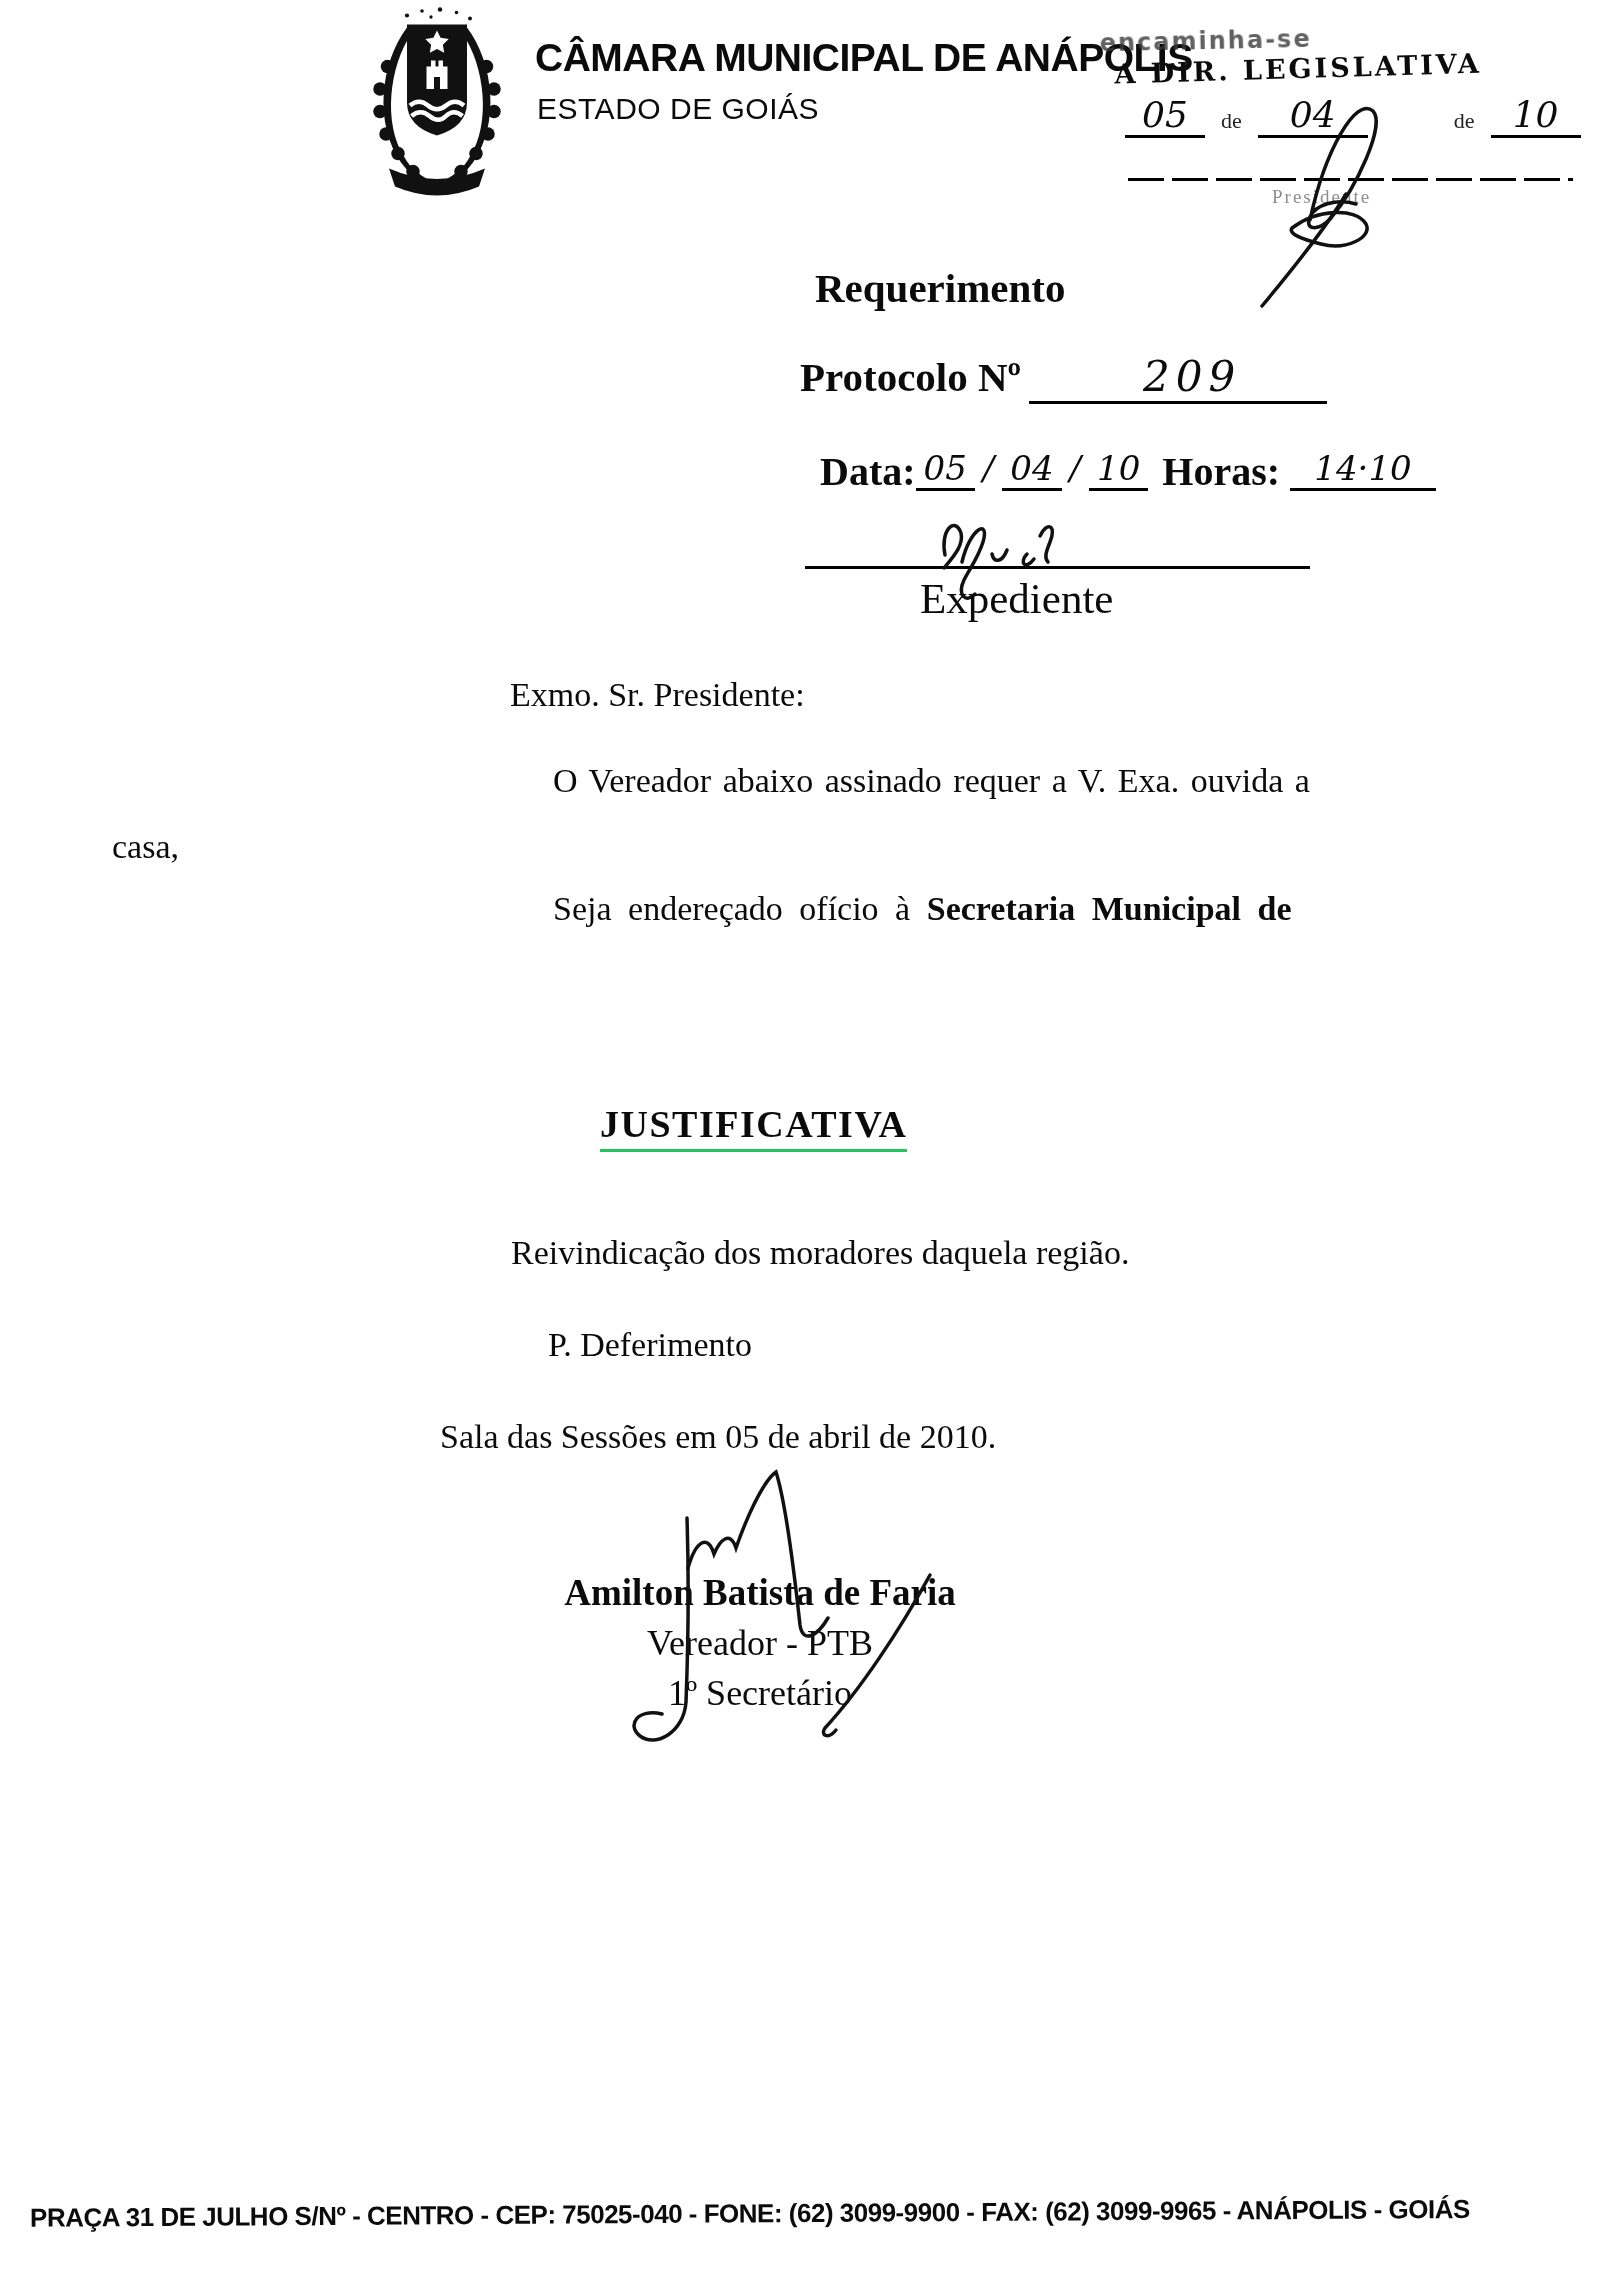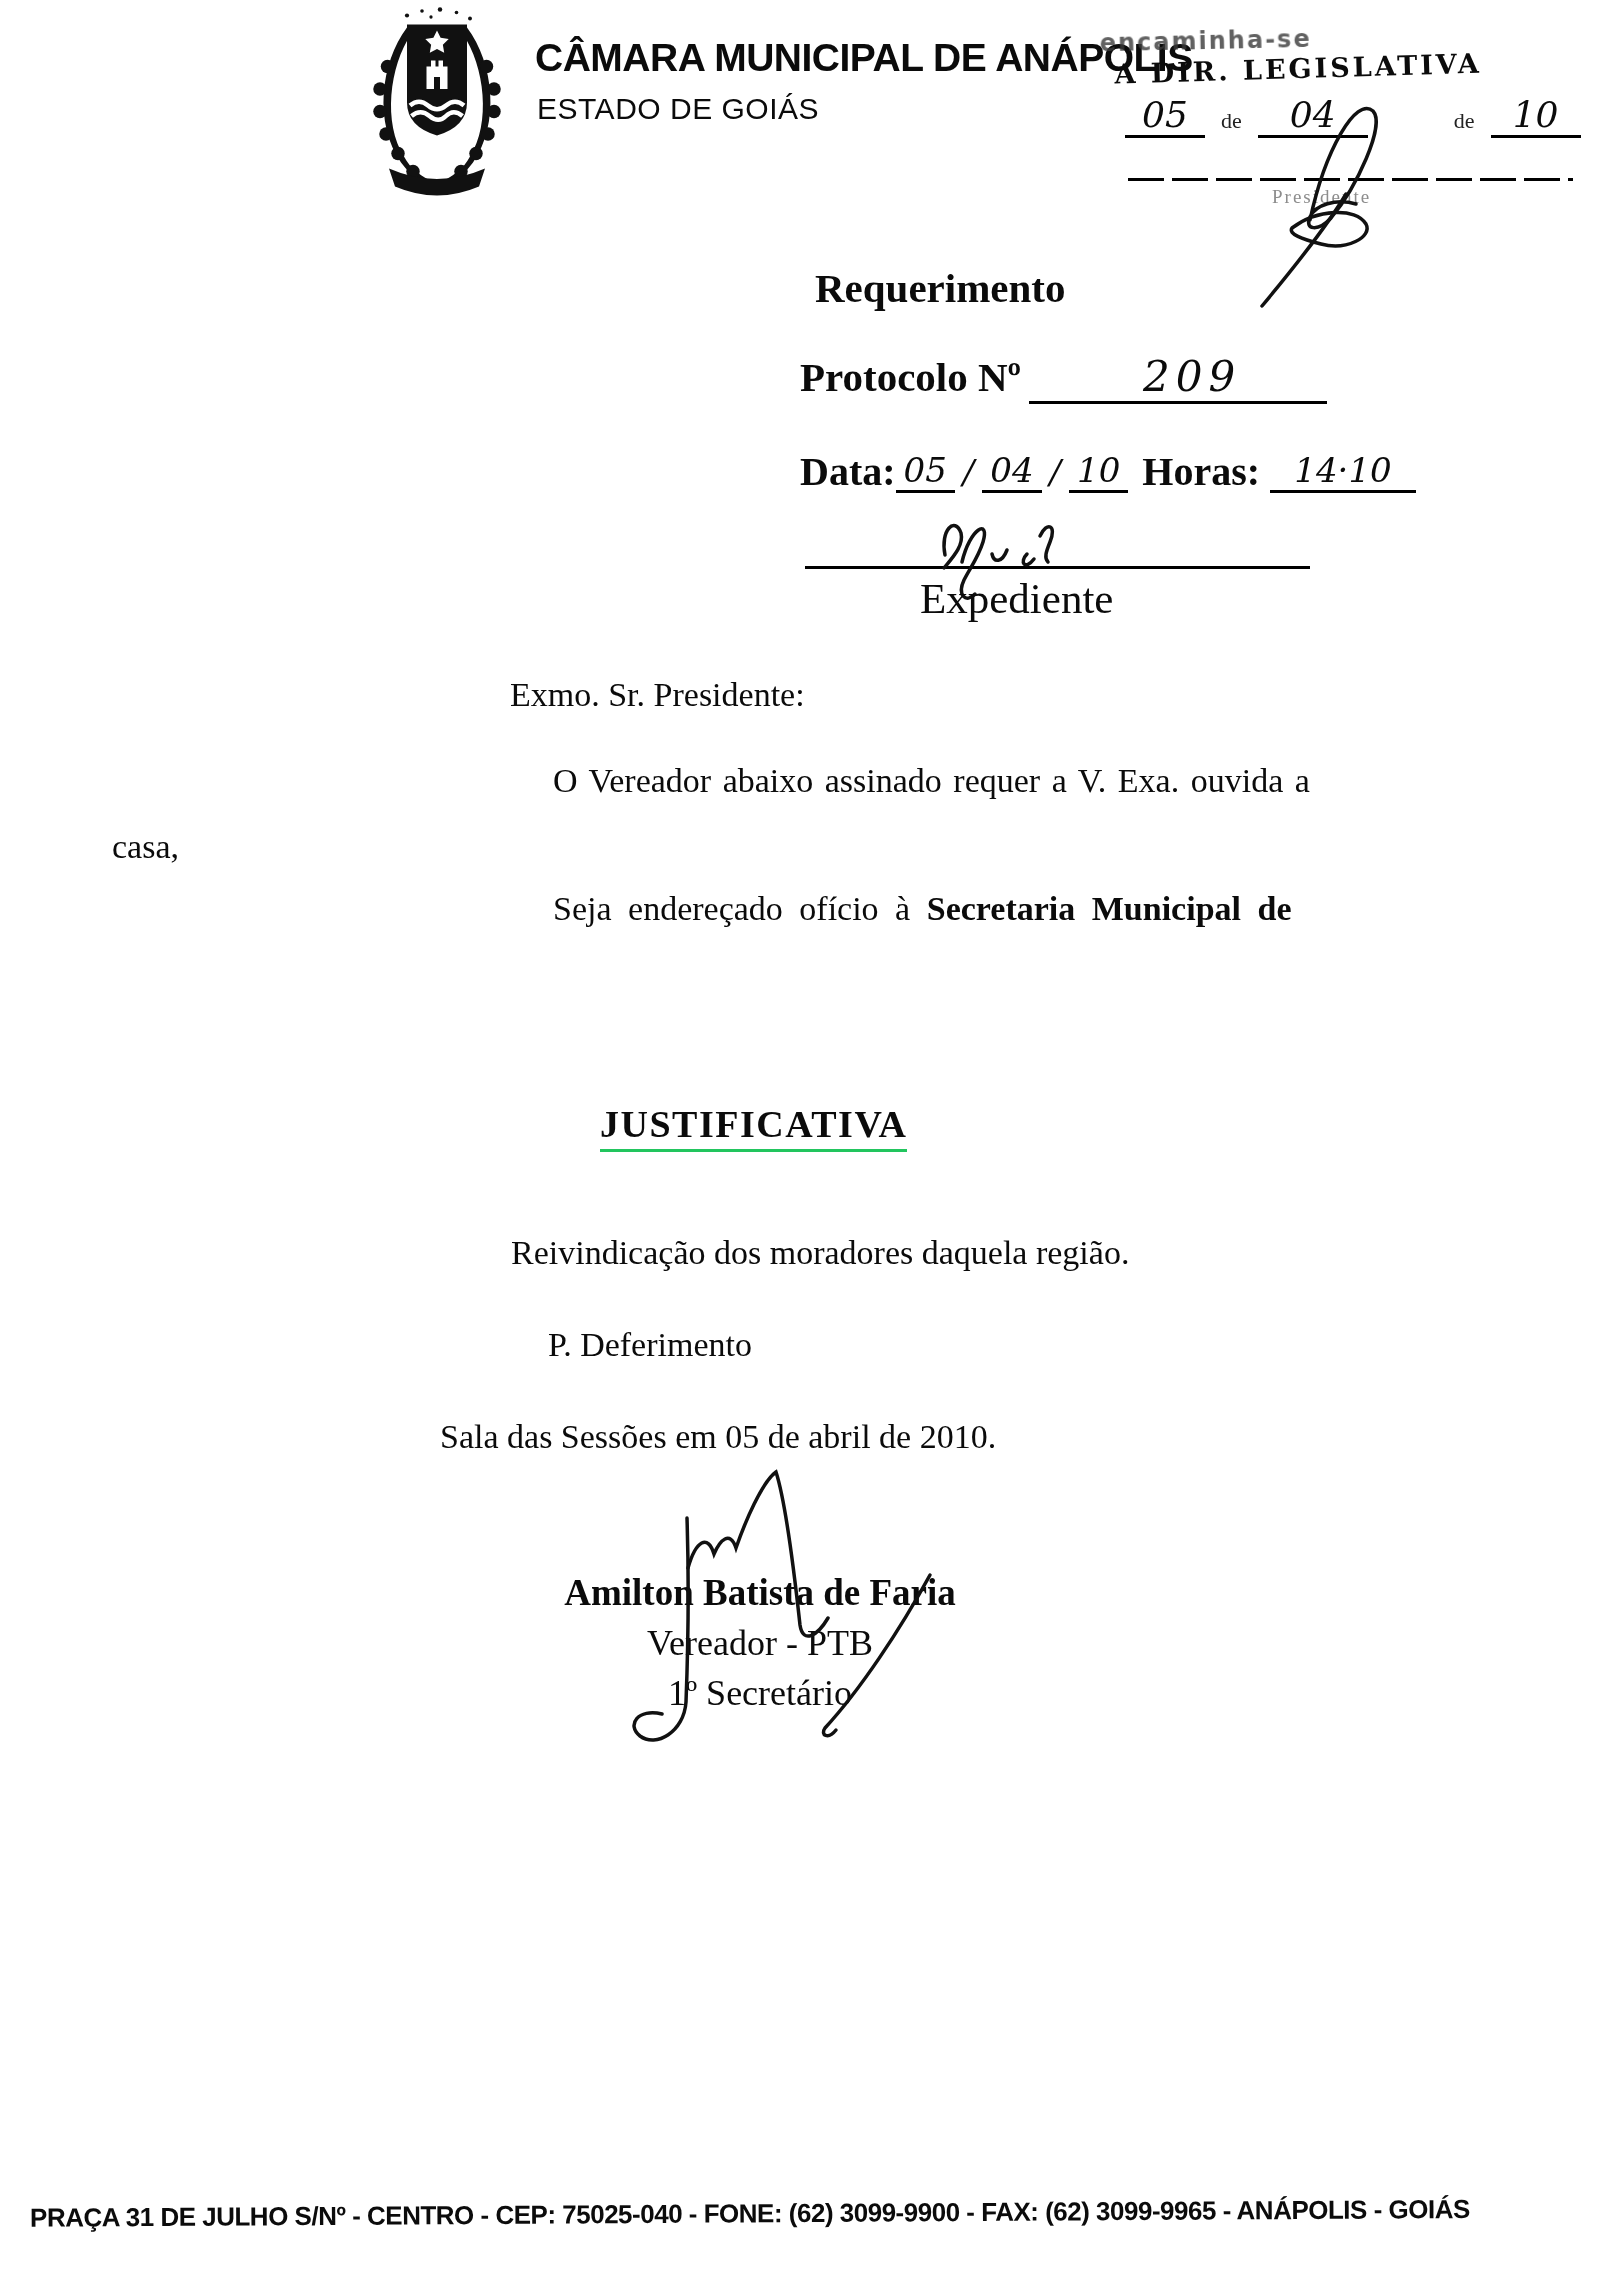--- a/index.html
+++ b/index.html
@@ -31,21 +31,21 @@
     background:repeating-linear-gradient(90deg,#000 0 36px, transparent 36px 44px); }
   .presidente { left:1272px; top:186px; font-size:19px; color:#8d8d8d;
     letter-spacing:2px; filter:blur(0.5px); }
 
   
   .doc-title { left:815px; top:264px; font-size:41px; font-weight:bold; }
   .proto-row { left:800px; top:352px; font-size:41px; font-weight:bold; }
   .proto-fill { display:inline-block; width:270px; border-bottom:3px solid #000;
     margin-left:8px; text-align:center; padding-left:28px; }
   .proto-num { font-size:42px; font-weight:normal; letter-spacing:6px; }
-  .data-row { left:800px; top:448px; font-size:40px; font-weight:bold; display:flex; align-items:center; }
+  .data-row { left:820px; top:448px; font-size:40px; font-weight:bold; display:flex; align-items:flex-start; }
   .data-row .fillslot { font-weight:normal; }
   .data-row .hand { font-size:34px; padding:0 8px; }
   .data-slash { font-weight:normal; font-size:34px; padding:0 2px; }
   .horas-label { margin-left:14px; }
   .exped-line { left:805px; top:566px; width:505px; height:3px; background:#000; }
   .section-title { left:920px; top:574px; font-size:43px; font-weight:normal; }
 
   
   .bodytext { font-size:34px; }
   .salutation { left:510px; top:676px; }

